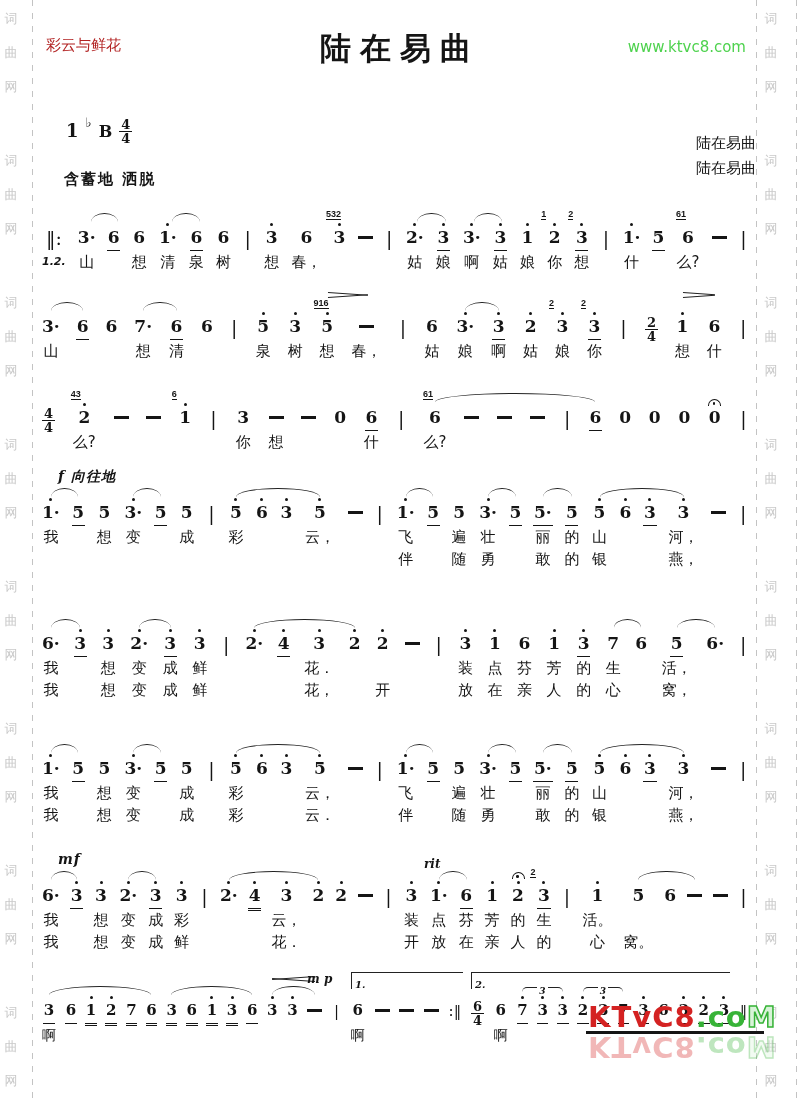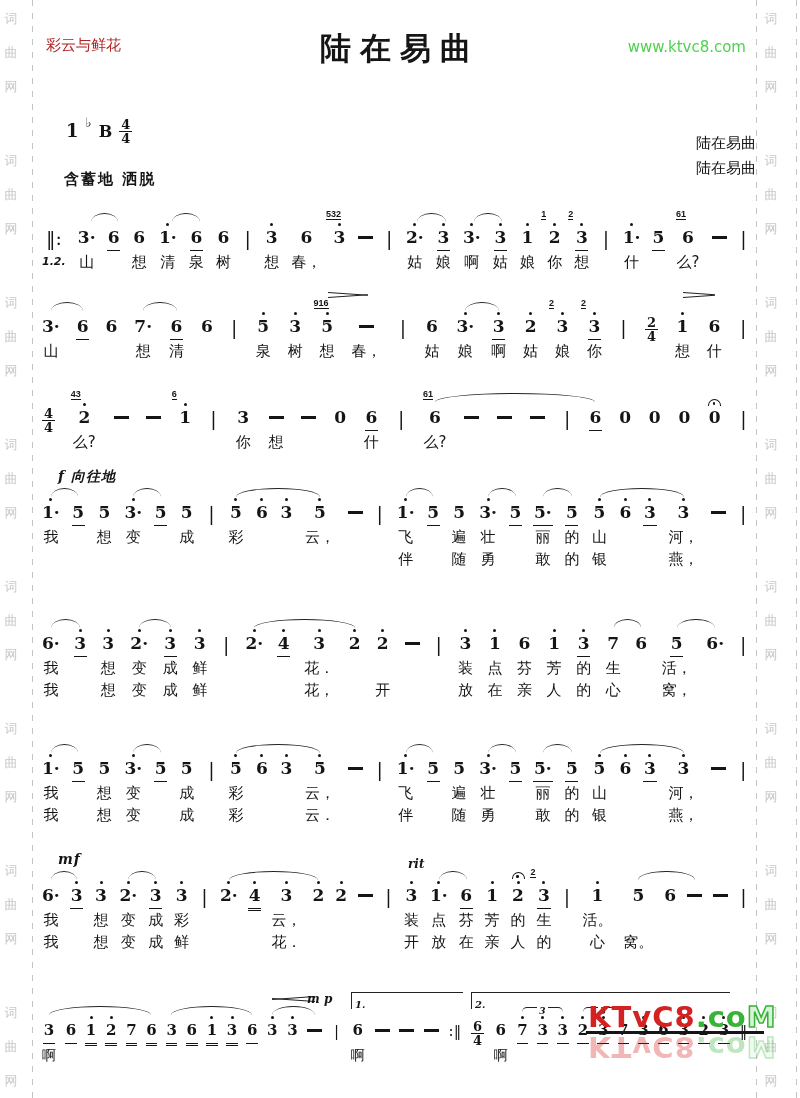--- a/index.html
+++ b/index.html
@@ -32,21 +32,21 @@
   .tempo{position:absolute;left:64px;top:170px;font-weight:bold;font-size:15px;letter-spacing:2px}
   
   #score{position:absolute;left:42px;top:196px;width:706px}
   .system{position:relative;padding-top:16px}
   #score .system:nth-child(1){margin-bottom:12px}
   #score .system:nth-child(2){margin-bottom:14px}
   #score .system:nth-child(3){margin-bottom:18px}
   #score .system:nth-child(4){margin-bottom:32px}
   #score .system:nth-child(5){margin-bottom:26px}
   #score .system:nth-child(6){margin-bottom:28px}
-  #score .system:nth-child(7){margin-bottom:36px}
+  #score .system:nth-child(7){margin-bottom:16px}
   .row{display:flex;justify-content:space-between;align-items:flex-start}
   .cell{display:flex;flex-direction:column;align-items:center;min-width:9px}
   .top{height:15px;display:flex;flex-direction:column;justify-content:flex-end;align-items:center;position:relative}
   .odot{width:3px;height:3px;border-radius:50%;background:#151515;margin:1px 0}
   .grace{position:absolute;left:-12px;top:-3px;font-size:9px;font-weight:bold;
          font-family:Liberation Sans, sans-serif;border-bottom:1px solid #151515;white-space:nowrap}
   .main{height:24px;display:flex;align-items:flex-start;justify-content:center;
         font-family:"DejaVu Serif",serif;font-weight:bold;font-size:17px;line-height:21px}
   .nwrap{display:flex;flex-direction:column;align-items:center}
   .ulin{height:1.2px;background:#151515;width:110%;margin-top:1.5px}
@@ -1988,21 +1988,21 @@
           <div class="main bl">|</div>
           <div class="ly">&nbsp;</div>
           <div class="ly">&nbsp;</div>
         </div>
       </div>
       <div class="ov-arc" style="top: 17px; left: 9px; width: 26px;"></div>
       <div class="ov-arc" style="top: 17px; left: 86px; width: 27.5px;"></div>
       <div class="ov-arc" style="top: 17px; left: 187px; width: 89px;"></div>
       <div class="ov-arc" style="top: 17px; left: 397px; width: 27.5px;"></div>
       <div class="ov-arc" style="top: 17px; left: 596px; width: 56.5px;"></div>
-      <div class="ov-text" style="top: 3px; left: 366px;">rit</div>
+      <div class="ov-text" style="top: 3px; left: 382px;">rit</div>
     </div>
     <div class="system">
       <div class="row">
         <div class="cell">
           <div class="top"></div>
           <div class="main">
             <div class="nwrap">
               <span>3</span>
               <div class="ulin"></div>
             </div>

